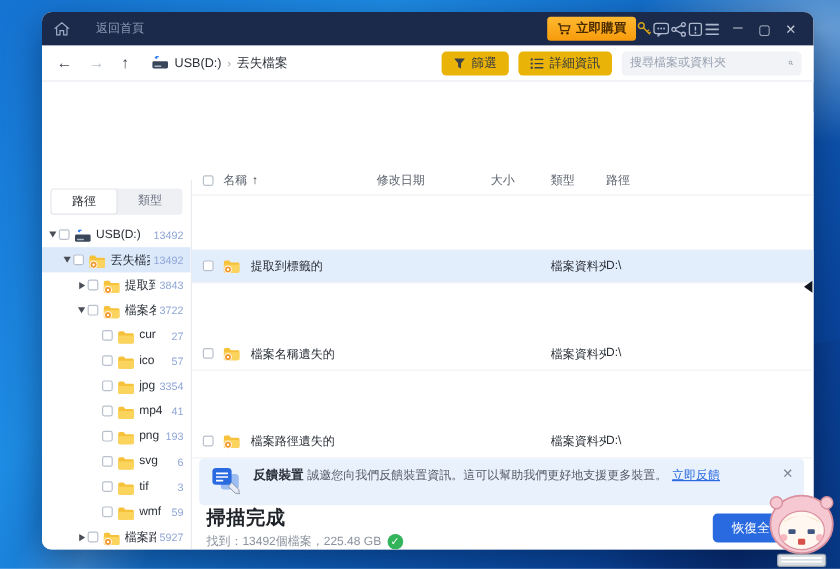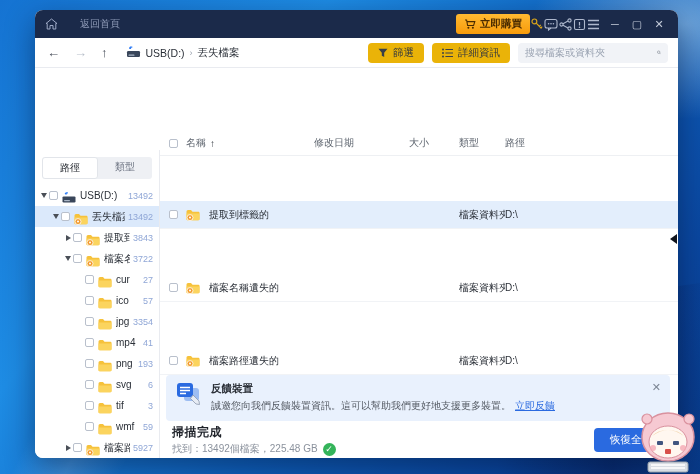--- a/index.html
+++ b/index.html
@@ -64,30 +64,30 @@
   .sort-arrow { color:#2b3038; font-weight:bold; font-size:10px; }
   .trow { height:28px; border-bottom:1px solid #f1f3f6; font-size:10px; color:#2b3038; }
   .trow.selected { background:#e3eefc; }
   .cell-cbx { display:flex; justify-content:flex-end; padding-right:4px; }
   .cell-name { display:flex; align-items:center; gap:5px; overflow:hidden; }
   .cell { overflow:hidden; white-space:nowrap; }
   .spacer { flex:1; }
 
   
   .feedback { margin:0 8px 5px 6px; background:#e9f1fd; border-radius:4px; padding:7px 24px 8px 10px; display:flex; gap:9px; position:relative; flex-shrink:0; }
-  .fb-texts { display:flex; flex-direction:column; gap:3px; }
+  .fb-texts { display:flex; flex-direction:row; gap:3px; }
   .fb-title { font-size:10.5px; font-weight:bold; color:#2b3038; }
   .fb-body { font-size:10px; color:#555b64; }
   .fb-link { color:#2a6ae0; text-decoration:underline; cursor:pointer; margin-left:4px; }
   .fb-close { position:absolute; right:9px; top:6px; color:#7c8594; font-size:11px; cursor:pointer; }
 
   
   .statusbar { height:32px; flex-shrink:0; display:flex; align-items:center; padding:0 10px 4px 12px; }
   .st-left { display:flex; flex-direction:column; gap:1px; }
-  .st-title { font-size:12px; color:#1e2229; font-weight:bold; letter-spacing:.5px; }
+  .st-title { font-size:16px; color:#1e2229; font-weight:bold; letter-spacing:.5px; }
   .st-sub { display:flex; align-items:center; gap:5px; font-size:10px; color:#8b929d; }
   .check-badge { width:13px; height:13px; border-radius:50%; background:#34b45a; color:#fff; font-size:9px; display:flex; align-items:center; justify-content:center; }
   .recover-btn { margin-left:auto; background:#2a6ae0; color:#fff; border:none; border-radius:4px; font-size:10.5px; height:24px; padding:0 16px; cursor:pointer; }
 
   
   .collapse-handle { position:absolute; right:0px; top:218px; width:10px; height:22px; display:flex; align-items:center; justify-content:center; cursor:pointer; z-index:5; }
   .collapse-handle .tri { width:0; height:0; border-top:5px solid transparent; border-bottom:5px solid transparent; border-right:7px solid #10141c; }
 
   
   .sticker { position:absolute; right:2px; bottom:0px; z-index:50; }

